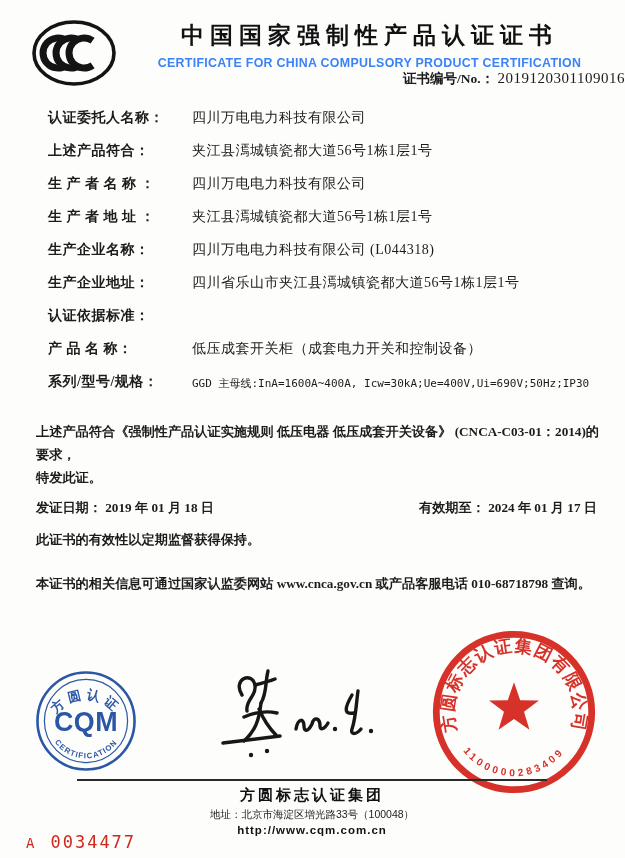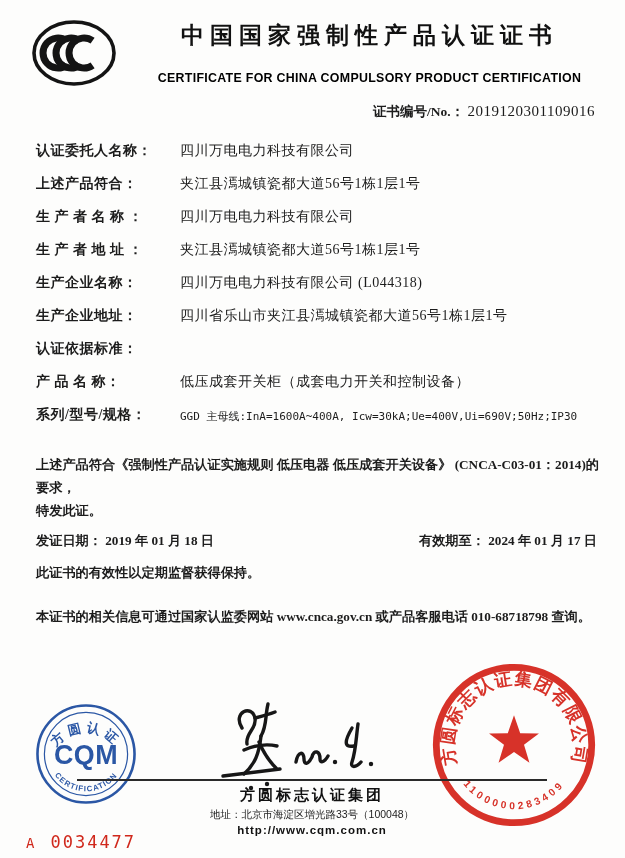--- a/index.html
+++ b/index.html
@@ -15,32 +15,32 @@
   }
   
   .header { position:relative; padding-top:20px; }
   .ccc-logo { position:absolute; left:28px; top:14px; width:92px; height:78px; }
   .title-block { margin-left:128px; margin-right:14px; text-align:center; }
   .title-zh {
     font-family:"Liberation Sans","DejaVu Sans",sans-serif;
     font-size:23px; font-weight:700; letter-spacing:6px; color:#111;
   }
   .title-en {
-    margin-top:20px;
+    margin-top:5px;
     font-family:"Liberation Sans","DejaVu Sans",sans-serif;
-    font-size:12.4px; font-weight:700; letter-spacing:0.3px; color:#000000;
+    font-size:12.4px; font-weight:700; letter-spacing:0.3px; color:#3b82f6;
   }
   .cert-no-line {
-    margin-top:18px; text-align:right; padding-right:30px; font-size:13.5px;
+    text-align:right; font-size:13.5px;
   }
   .cert-no-label { font-weight:700; }
   .cert-no-value { font-size:15px; letter-spacing:0.5px; }
   
   .fields { margin:20px 22px 0 36px; }
-  .field-row { display:flex; align-items:flex-start; margin-bottom:13px; line-height:20px; }
+  .field-row { display:flex; align-items:flex-start; margin-bottom:13px; line-height:20px;margin-left:12px; }
   .field-label {
     flex:0 0 136px; font-weight:700; font-size:14px; letter-spacing:0.5px; white-space:pre;
   }
   .field-value { font-size:14px; letter-spacing:0.5px; padding-left:8px; }
   .field-value.mono {
     font-family:"DejaVu Sans Mono","Liberation Mono",monospace;
     font-size:11px; letter-spacing:0; padding-top:2px;
   }
   
   .statement { margin:26px 20px 0 36px; font-size:13.2px; font-weight:700; line-height:1.75; }

